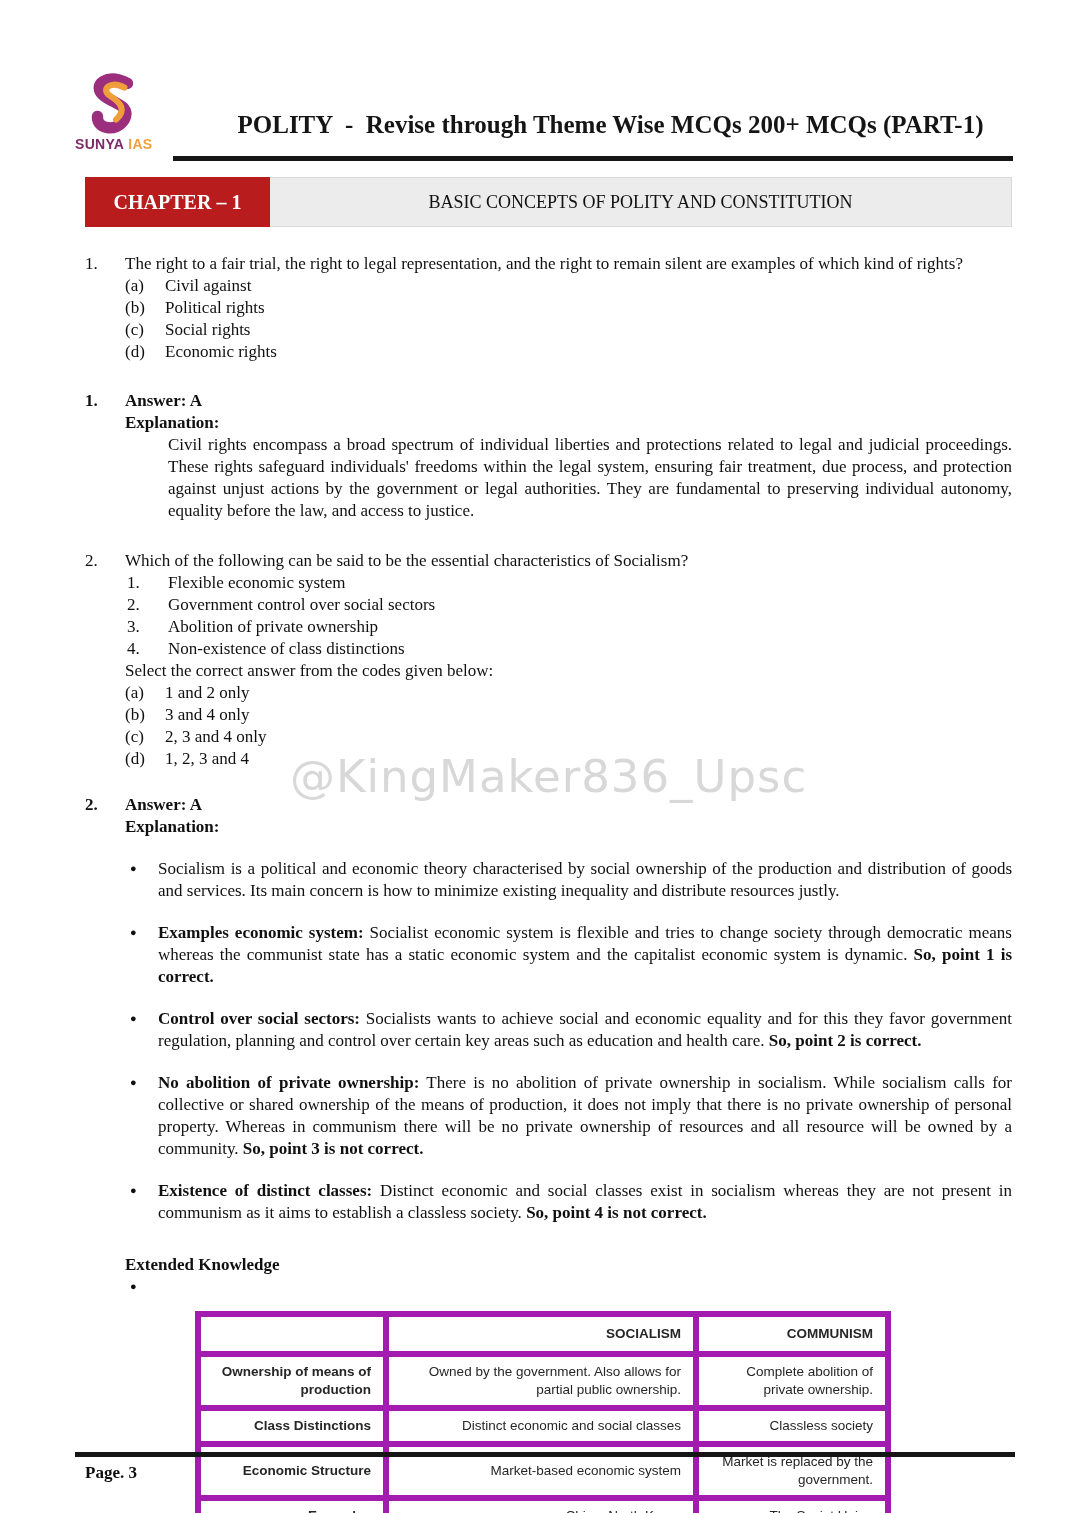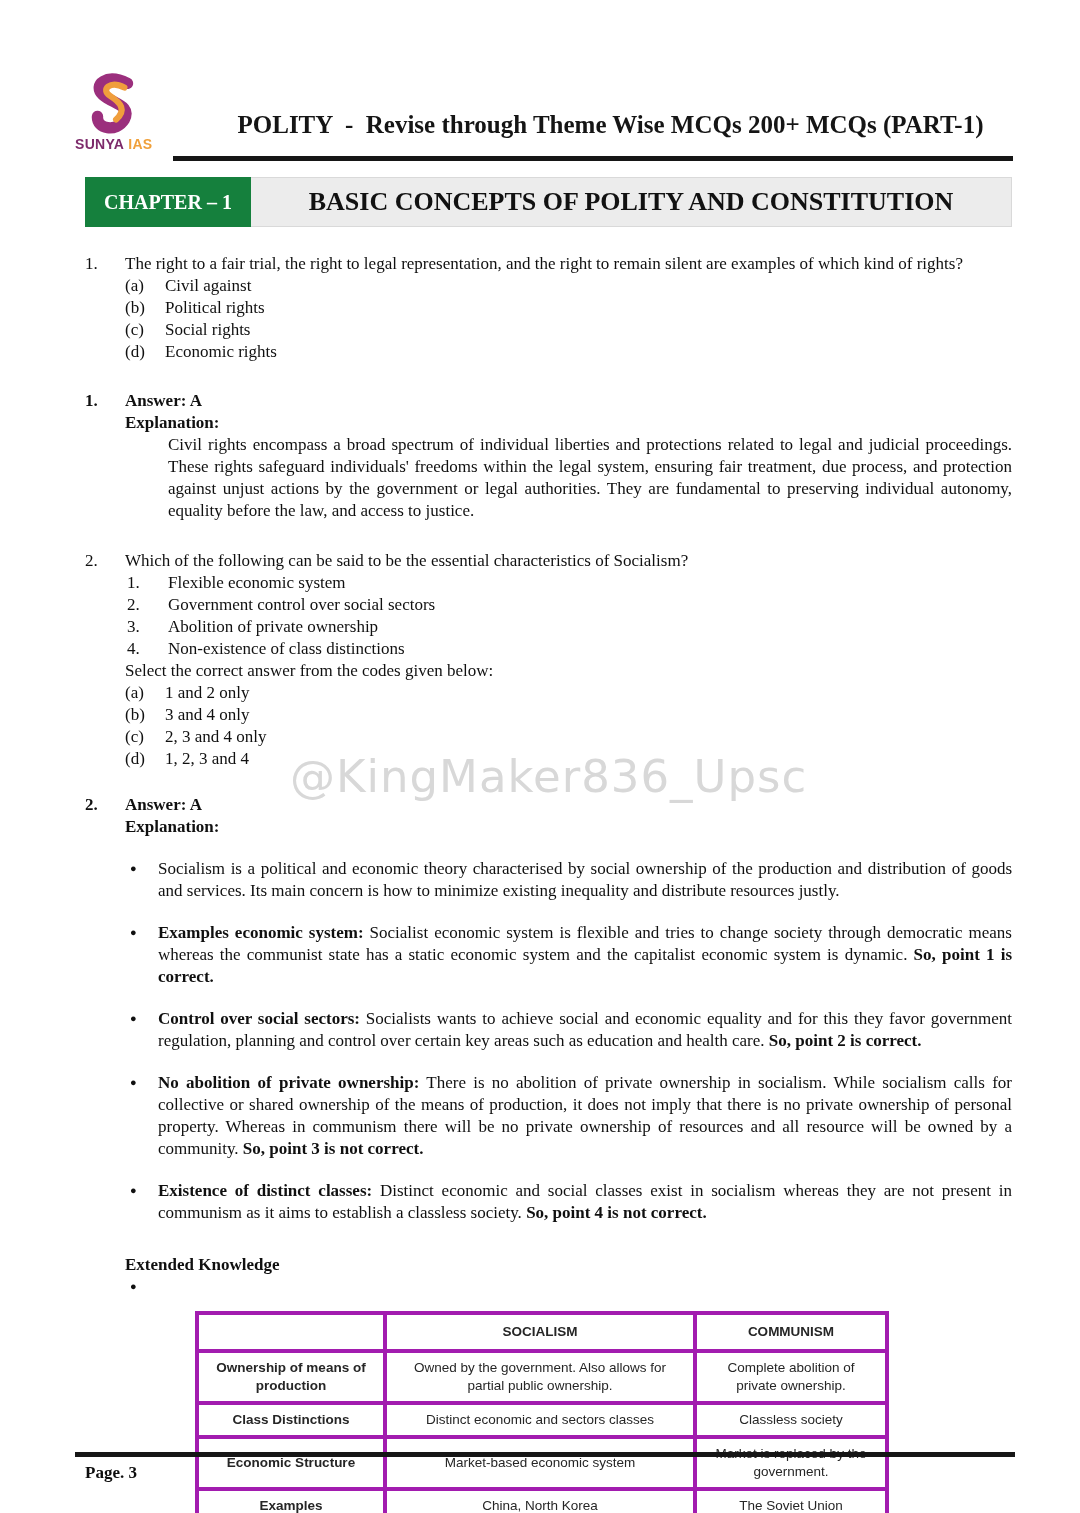--- a/index.html
+++ b/index.html
@@ -24,28 +24,28 @@
   .header-title {
     flex: 1; text-align: center; align-self: center;
     margin-top: 26px; font-weight: bold; font-size: 25px;
     white-space: pre-wrap; color: #151515;
   }
   .header-rule { height: 5px; background: #161616; margin: 4px 67px 0 173px; }
 
   
   .banner { display: flex; margin: 16px 68px 0 85px; height: 50px; }
   .banner-left {
-    width: 166px; background: #15803d; color: #fff; flex-shrink: 0;
+    width: 185px; background: #b91c1c; color: #fff; flex-shrink: 0;
     display: flex; align-items: center; justify-content: center;
     font-weight: bold; font-size: 20px;
   }
   .banner-right {
     flex: 1; background: #ececec; border: 1px solid #d9d9d9; border-left: none;
     display: flex; align-items: center; justify-content: center;
-    font-weight: bold; font-size: 26px; color: #111;
+    font-weight: normal; font-size: 18px; color: #111;
   }
 
   
   .main { padding: 0 68px 0 85px; font-size: 17px; line-height: 22px; }
   .row { display: flex; }
   .num-col { width: 40px; flex-shrink: 0; }
   .flex-body { flex: 1; text-align: justify; }
   .q-block { margin-top: 26px; }
   .opt-row { display: flex; margin-left: 40px; }
   .opt-letter { width: 40px; flex-shrink: 0; }
@@ -67,22 +67,22 @@
   .ext-bullet { display: flex; margin-left: 45px; font-weight: bold; }
 
   
   .cmp-table {
     border-collapse: collapse; table-layout: fixed;
     width: 690px; margin: 12px 0 0 110px;
     font-family: "Liberation Sans", sans-serif;
     font-size: 13.5px; color: #262626; line-height: 18px;
   }
   .cmp-table th, .cmp-table td {
-    border: 4px solid #a21caf; padding: 6px 12px;
-    text-align: center; vertical-align: middle; font-weight: normal;
+    border: 6px solid #a21caf; padding: 6px 12px;
+    text-align: right; vertical-align: middle; font-weight: normal;
   }
   .cmp-table th { font-weight: bold; padding-top: 8px; padding-bottom: 8px; }
   .cmp-table td.rowhead { font-weight: bold; }
 
   
   .watermark {
     position: absolute; left: 290px; top: 750px; z-index: 0;
     font-family: "DejaVu Sans", sans-serif; font-weight: normal;
     font-size: 45px; letter-spacing: 1px; color: #d8d8d8;
     white-space: nowrap; user-select: none;
@@ -244,21 +244,21 @@
         <th>SOCIALISM</th>
         <th>COMMUNISM</th>
       </tr>
       <tr>
         <td class="rowhead">Ownership of means of production</td>
         <td>Owned by the government. Also allows for partial public ownership.</td>
         <td>Complete abolition of private ownership.</td>
       </tr>
       <tr>
         <td class="rowhead">Class Distinctions</td>
-        <td>Distinct economic and sectors classes</td>
+        <td>Distinct economic and social classes</td>
         <td>Classless society</td>
       </tr>
       <tr>
         <td class="rowhead">Economic Structure</td>
         <td>Market-based economic system</td>
         <td>Market is replaced by the government.</td>
       </tr>
       <tr>
         <td class="rowhead">Examples</td>
         <td>China, North Korea</td>

